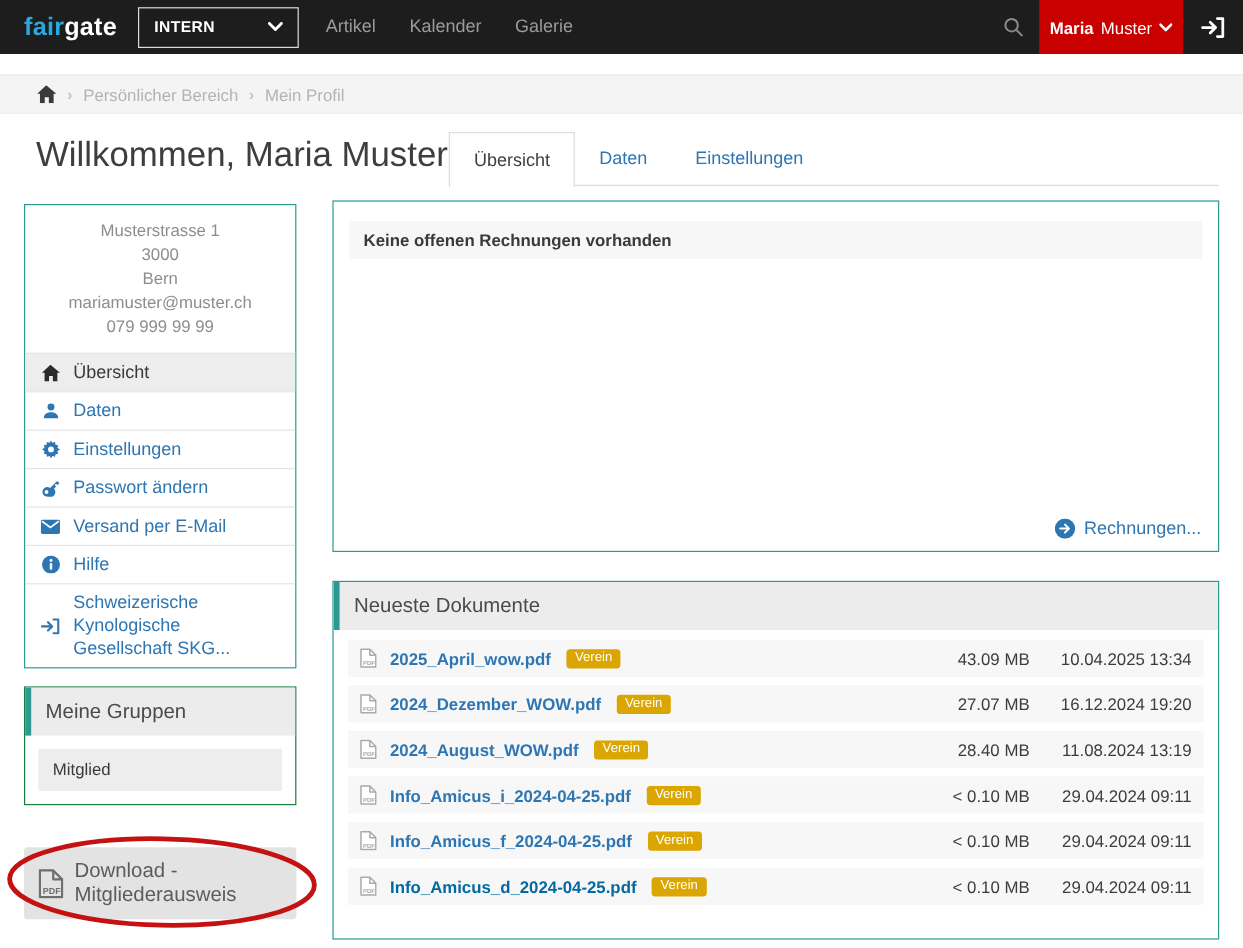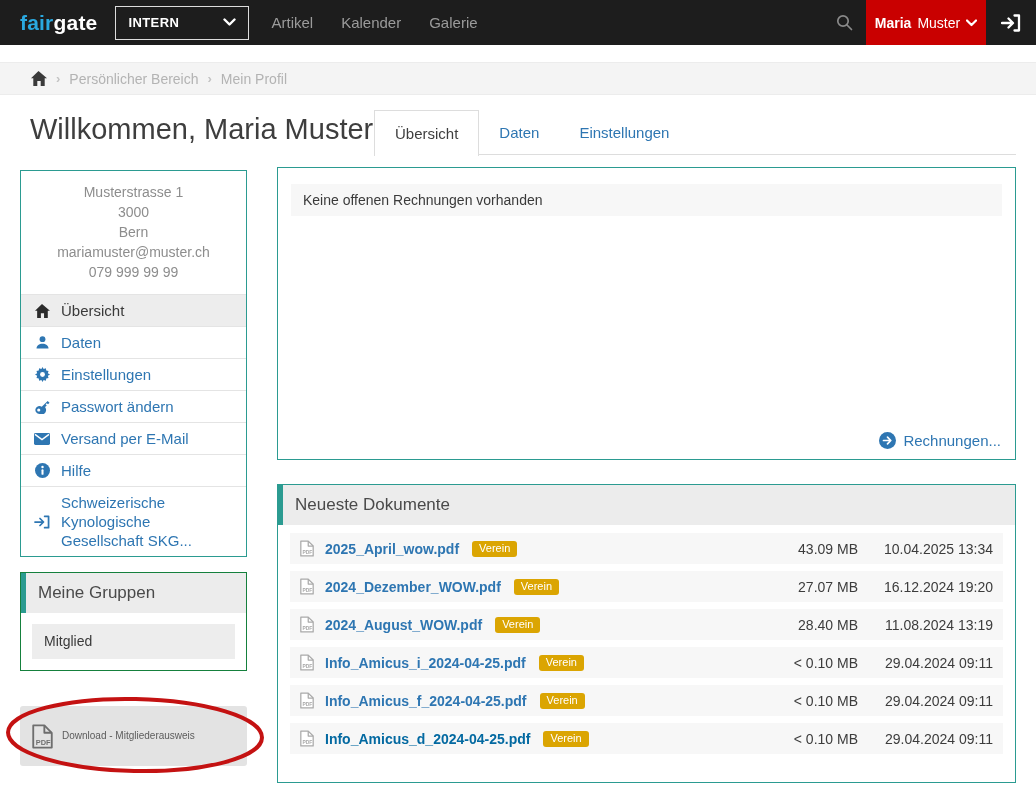--- a/index.html
+++ b/index.html
@@ -57,28 +57,28 @@
   .box-hd { position:relative; background:#ececec; height:40px; display:flex; align-items:center;
             padding-left:17px; font-size:17px; color:#4a4a4a; }
   .box-hd .accent { position:absolute; left:0; top:0; width:5px; height:100%; background:#2b9b91; }
   .groups-body { padding:11px; }
   .group-item { background:#ededed; padding:7px 12px; font-size:14px; line-height:21px; cursor:pointer; }
   .group-item .gname { color:#2e76b2; font-weight:bold; }
   .group-item .grole { color:#3a3a3a; }
 
   .dl-btn { position:absolute; left:20px; top:706px; width:227px; min-height:60px; background:#e3e3e3;
             border-radius:3px; display:flex; align-items:center; gap:9px; padding:10px 12px; cursor:pointer; }
-  .dl-btn .dl-label { font-size:10px; color:#5c5c5c; line-height:20px; }
+  .dl-btn .dl-label { font-size:17px; color:#5c5c5c; line-height:20px; }
   .annotation { position:absolute; left:0px; top:688px; width:272px; height:96px; pointer-events:none; }
 
   
   .panel { position:absolute; background:#fff; border:1px solid #2b9b91; }
   .panel.invoices { left:277px; top:167px; width:739px; height:293px; }
   .panel.documents { left:277px; top:484px; width:739px; height:299px; }
-  .panel .body { padding:16px 13px; }
+  .panel .body { padding:16px 13px;font-weight:bold; }
   .empty-row { background:#f7f7f7; padding:8px 12px; font-size:14px; color:#3a3a3a; }
   .panel-link { position:absolute; right:14px; bottom:10px; display:flex; align-items:center; gap:7px;
                 color:#2e76b2; font-size:15px; text-decoration:none; cursor:pointer; }
 
   .doc-list { padding:8px 12px 0; }
   .doc-row { background:#f7f7f7; height:31px; margin-bottom:7px; display:flex; align-items:center;
              padding:0 10px; }
   .doc-row .fname { margin-left:11px; font-size:14px; font-weight:bold; color:#2e76b2;
                     text-decoration:none; cursor:pointer; }
   .doc-row.visited .fname { font-weight:bold; color:#0369a1; }

